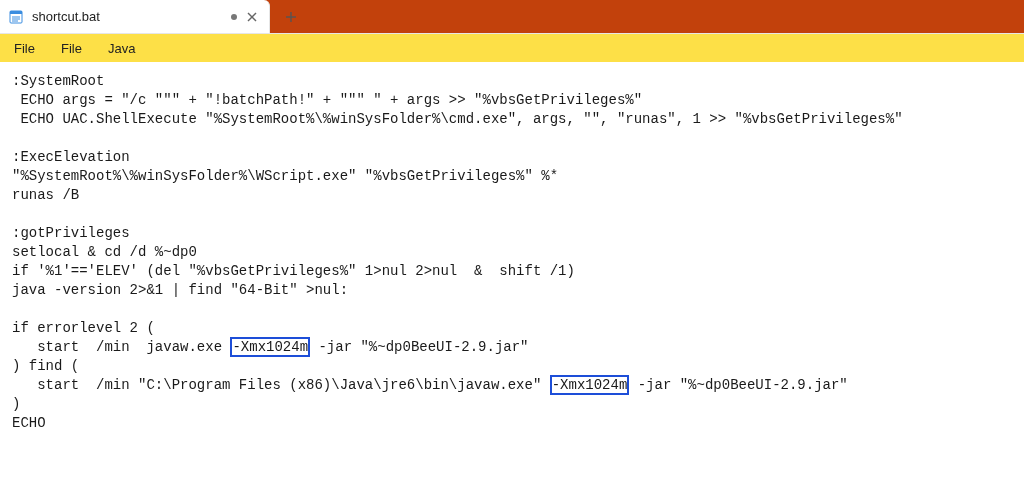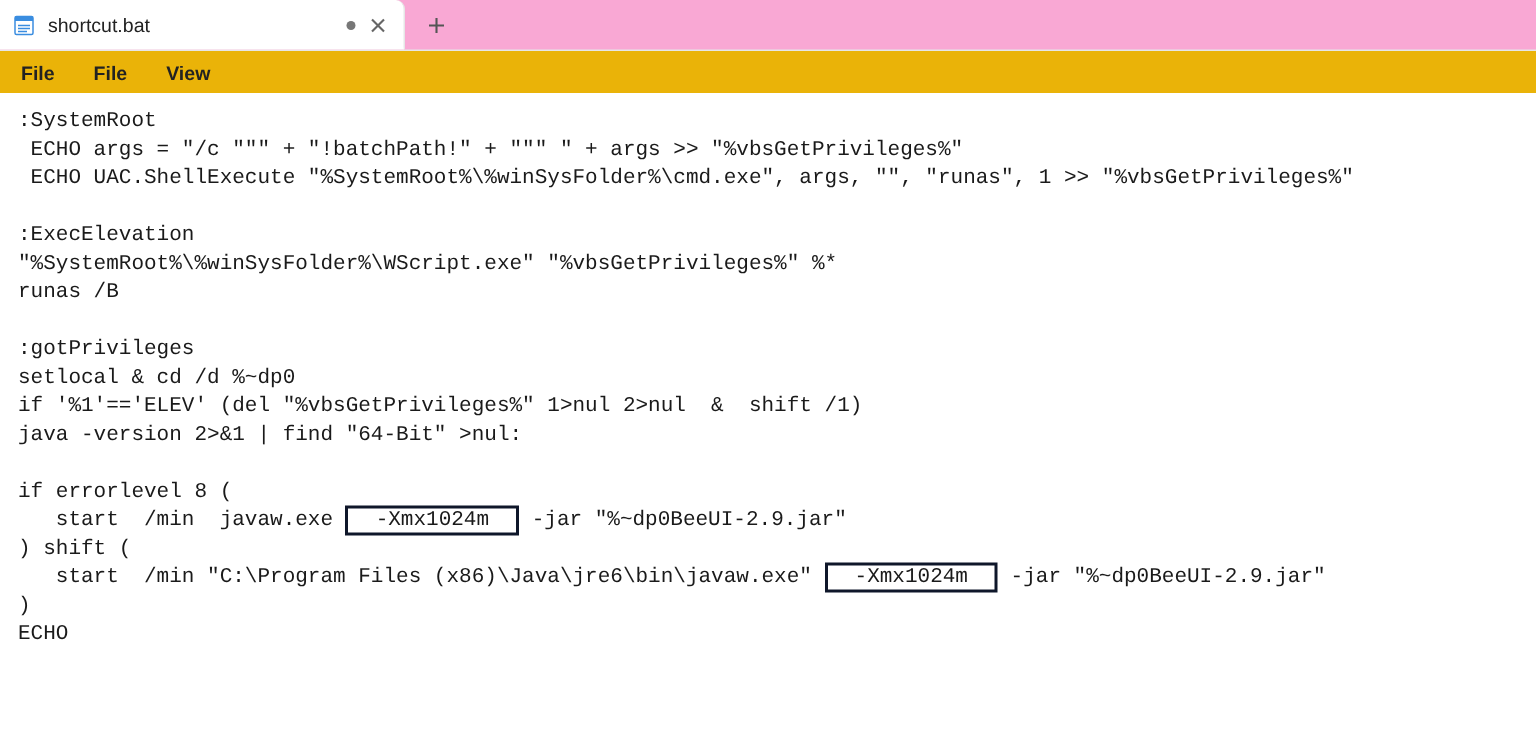--- a/index.html
+++ b/index.html
@@ -7,21 +7,21 @@
     font-family: "Segoe UI", Arial, sans-serif;
     font-size: 13px;
     background: #f5f5f5;
     width: 1024px;
     height: 502px;
     overflow: hidden;
     user-select: none;
   }
   .titlebar {
     height: 34px;
-    background: #f9a8d4;
+    background: #c2410c;
     display: flex;
     align-items: stretch;
     border-bottom: 1px solid #e6e6e6;
   }
   .tab {
     display: flex;
     align-items: center;
     background: #ffffff;
     padding: 0 10px 0 8px;
     gap: 8px;
@@ -55,45 +55,44 @@
   }
   .newtab {
     width: 30px; height: 30px;
     display: inline-flex; align-items: center; justify-content: center;
     color: #555;
     font-size: 16px;
     cursor: default;
   }
   .menubar {
     height: 28px;
-    background: #eab308;
+    background: #fde047;
     display: flex;
     align-items: center;
     gap: 26px;
     padding: 12px 14px;
     color: #222;
-    font-weight: bold;
   }
   .menubar .menu-item { cursor: default; }
   .editor {
     background: #ffffff;
     height: calc(502px - 34px - 28px);
     padding: 10px 10px 10px 12px;
     overflow: auto;
   }
   pre.code {
     font-family: Consolas, "Courier New", monospace;
     font-size: 14px;
     line-height: 19px;
     color: #1a1a1a;
     white-space: pre;
   }
   .hl {
-    border: 2px solid #0f172a;
-    padding: 0 18px;
+    border: 2px solid #1d4ed8;
+    padding: 0 0;
   }
 </style>
 </head>
 <body>
 
 <div class="titlebar">
   <div class="tab">
     <span class="app-icon">
       <svg width="16" height="16" viewBox="0 0 16 16">
         <rect x="2" y="2" width="12" height="12" rx="1" fill="#ffffff" stroke="#3a8de0" stroke-width="1"></rect>
@@ -118,36 +117,36 @@
           <line x1="6" y1="1" x2="6" y2="11" stroke="#555" stroke-width="1.4"></line>
           <line x1="1" y1="6" x2="11" y2="6" stroke="#555" stroke-width="1.4"></line>
         </svg>
     </span>
   </div>
 </div>
 
 <div class="menubar">
   <span class="menu-item">File</span>
   <span class="menu-item">File</span>
-  <span class="menu-item">View</span>
+  <span class="menu-item">Java</span>
 </div>
 
 <div class="editor">
 <pre class="code"><span>:SystemRoot</span>
 <span> ECHO args = "/c """ + "!batchPath!" + """ " + args &gt;&gt; "%vbsGetPrivileges%"</span>
 <span> ECHO UAC.ShellExecute "%SystemRoot%\%winSysFolder%\cmd.exe", args, "", "runas", 1 &gt;&gt; "%vbsGetPrivileges%"</span>
 
 <span>:ExecElevation</span>
 <span>"%SystemRoot%\%winSysFolder%\WScript.exe" "%vbsGetPrivileges%" %*</span>
 <span>runas /B</span>
 
 <span>:gotPrivileges</span>
 <span>setlocal &amp; cd /d %~dp0</span>
 <span>if '%1'=='ELEV' (del "%vbsGetPrivileges%" 1&gt;nul 2&gt;nul  &amp;  shift /1)</span>
 <span>java -version 2&gt;&amp;1 | find "64-Bit" &gt;nul:</span>
 
-<span>if errorlevel 8 (</span>
+<span>if errorlevel 2 (</span>
 <span>   start  /min  javaw.exe </span><span class="hl">-Xmx1024m</span><span> -jar "%~dp0BeeUI-2.9.jar"</span>
-<span>) shift (</span>
+<span>) find (</span>
 <span>   start  /min "C:\Program Files (x86)\Java\jre6\bin\javaw.exe" </span><span class="hl">-Xmx1024m</span><span> -jar "%~dp0BeeUI-2.9.jar"</span>
 <span>)</span>
 <span>ECHO</span></pre>
 </div>
 
 </body></html>

